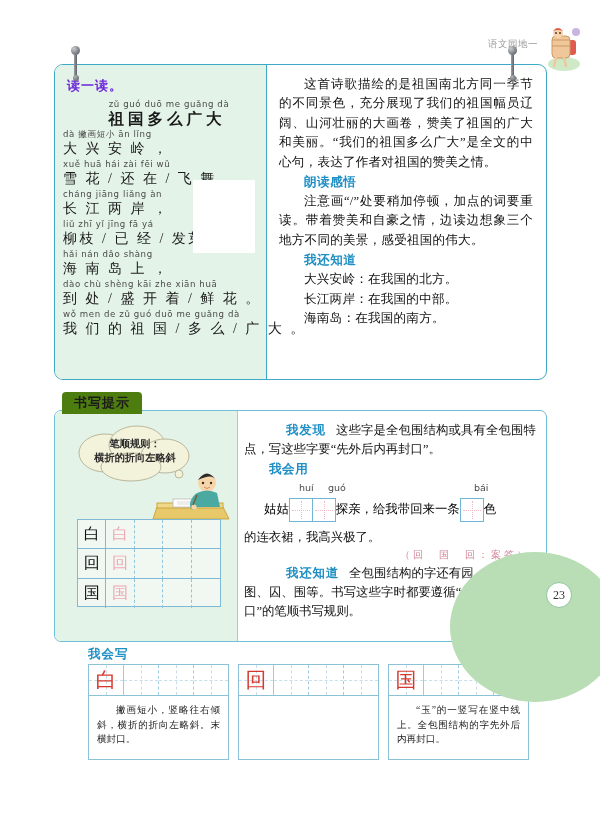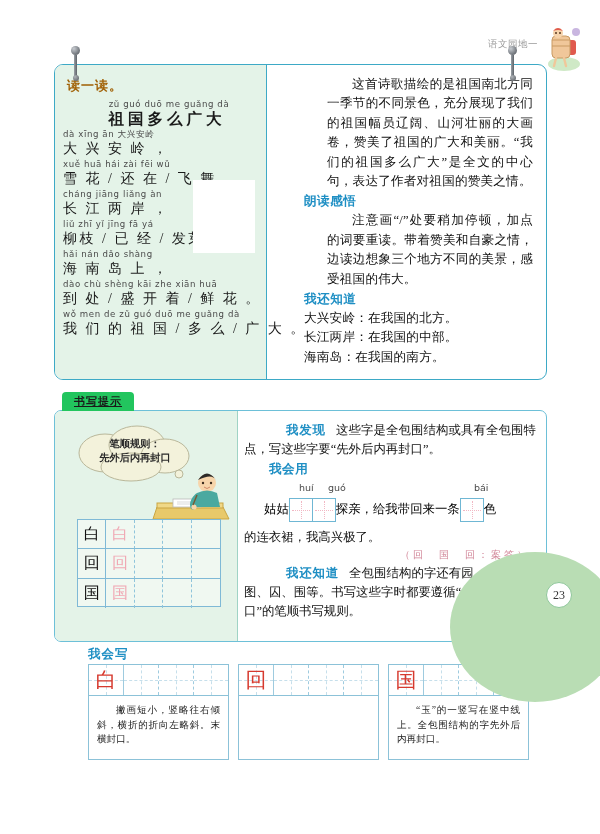--- a/index.html
+++ b/index.html
@@ -53,21 +53,21 @@
   .panel1 .greenside {
     position: absolute; left: 0; top: 0;
     width: 212px; height: 100%;
     background: #e4f3e8;
     border-right: 1.2px solid #3da9c6;
     border-radius: 8px 0 0 8px;
   }
 
   .duyidu {
     position: absolute; left: 12px; top: 12px;
-    font-size: 13px; font-weight: bold; color: #a16207;
+    font-size: 13px; font-weight: bold; color: #6d28d9;
     font-family: Liberation Serif, serif;
     letter-spacing: 1px;
   }
 
   
   .poem { position: absolute; left: 8px; top: 34px; width: 198px; }
   .poem .py {
     font-family: "DejaVu Sans", sans-serif;
     font-size: 8.6px; color: #4a4a4a; letter-spacing: .6px;
     line-height: 11px; white-space: nowrap;
@@ -92,37 +92,36 @@
 
   
   .p1text {
     position: absolute; left: 218px; top: 10px;
     width: 268px; padding: 0 8px 0 6px;
   }
   .p1text p {
     font-size: 12.6px; line-height: 19.4px; color: #111;
     text-align: justify; letter-spacing: .2px;
   }
-  .p1text p.ind { text-indent: 25px; margin-left: 48px; }
+  .p1text p.ind { text-indent: 25px; }
   .sub-head {
     color: #1f8fc4; font-weight: bold; font-size: 12.6px;
     font-family: "Liberation Sans", sans-serif;
     margin-left: 25px; margin-top: 2px; margin-bottom: 1px;
     letter-spacing: .5px;
   }
 
   
   .tab2 {
     position: absolute; left: 62px; top: 392px;
-    background: #22c55e; border-radius: 4px 4px 0 0;
+    background: #4d7c0f; border-radius: 4px 4px 0 0;
     padding: 2px 12px 2px 12px;
-    font-size: 11px; font-weight: bold; color: #1a1a1a;
+    font-size: 13px; font-weight: bold; color: #1a1a1a;
     font-family: "Liberation Sans", sans-serif; letter-spacing: 1px;
     z-index: 3;
-    text-decoration: underline;
   }
   .panel2 {
     position: absolute; left: 54px; top: 410px;
     width: 493px; height: 232px;
     border: 1.3px solid #6dc0d8;
     border-radius: 7px; background: #ffffff;
   }
   .panel2 .greenside {
     position: absolute; left: 0; top: 0;
     width: 183px; height: 100%;
@@ -304,21 +303,21 @@
   <div class="panel1">
     <div class="greenside"></div>
 
     <div class="duyidu">读一读。</div>
 
     <div class="poem">
       <div class="py title-py">zǔ guó duō me guǎng dà</div>
       <div class="hz title-hz">祖国多么广大</div>
 
       <div class="line">
-        <div class="py">dà xīng ān 大兴安岭</div>
+        <div class="py">dà 撇画短小 ān lǐng</div>
         <div class="hz">大 兴 安 岭 ，</div>
       </div>
       <div class="line">
         <div class="py">xuě huā   hái zài   fēi wǔ</div>
         <div class="hz">雪 花 / 还 在 / 飞 舞 。</div>
       </div>
       <div class="line">
         <div class="py">cháng jiāng liǎng àn</div>
         <div class="hz">长   江   两 岸 ，</div>
       </div>
@@ -364,21 +363,21 @@
           <ellipse cx="34" cy="28" rx="26" ry="19"></ellipse>
           <ellipse cx="66" cy="20" rx="28" ry="19"></ellipse>
           <ellipse cx="94" cy="31" rx="24" ry="17"></ellipse>
           <ellipse cx="60" cy="42" rx="30" ry="14"></ellipse>
           <circle cx="108" cy="49" r="4"></circle>
         </g>
       </svg>
     </div>
     <div class="cloud-text">
       <span>笔顺规则：</span><br>
-      <span>先外后内再封口</span>
+      <span>横折的折向左略斜</span>
     </div>
 
     <div class="boy">
       <svg viewBox="0 0 82 60" width="82" height="60">
         <path d="M6 44 L72 44 L78 56 L2 56 Z" fill="#e8c96a" stroke="#c9a542" stroke-width="1"></path>
         <rect x="6" y="40" width="66" height="5" fill="#f0d887" stroke="#c9a542" stroke-width="1"></rect>
         <rect x="22" y="36" width="28" height="8" fill="#fff" stroke="#bbb" stroke-width=".8"></rect>
         <path d="M26 39 h18 M26 41 h14" stroke="#cbcbcb" stroke-width=".7"></path>
         <circle cx="56" cy="20" r="9" fill="#f7d5ab"></circle>
         <path d="M47 17 q9 -13 18 0 q-4 -7 -18 0z" fill="#2c2a28"></path>

